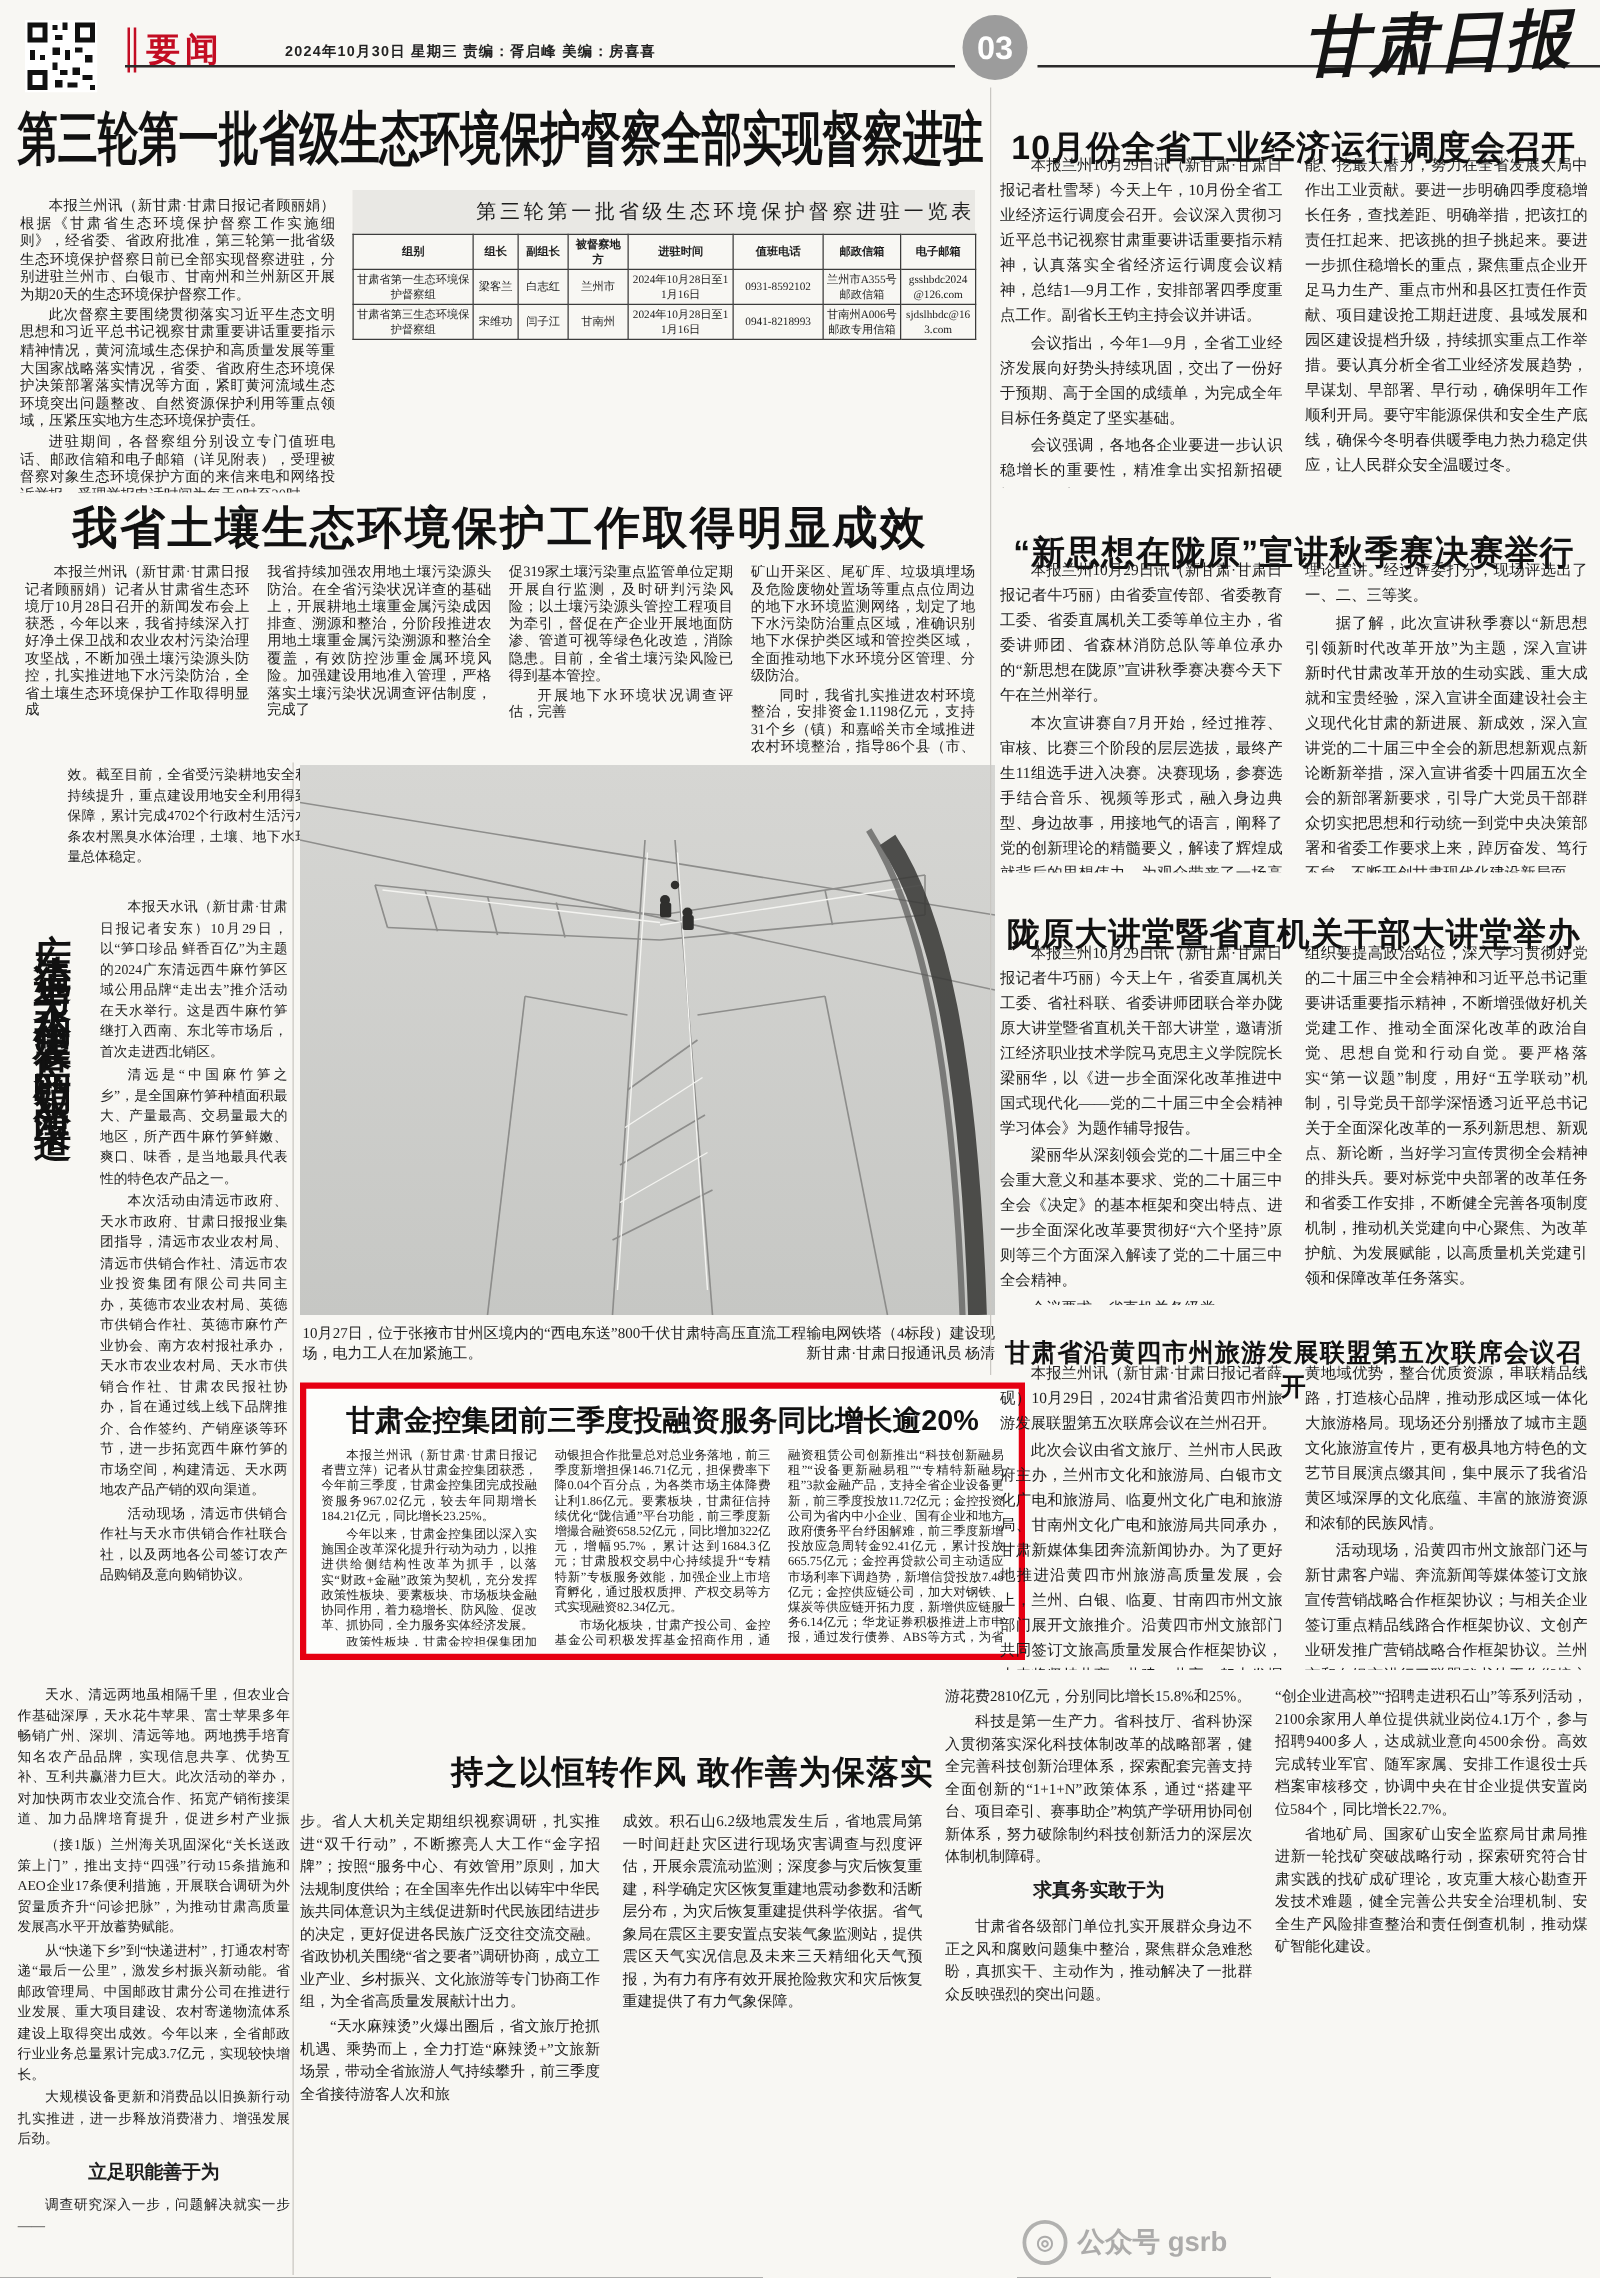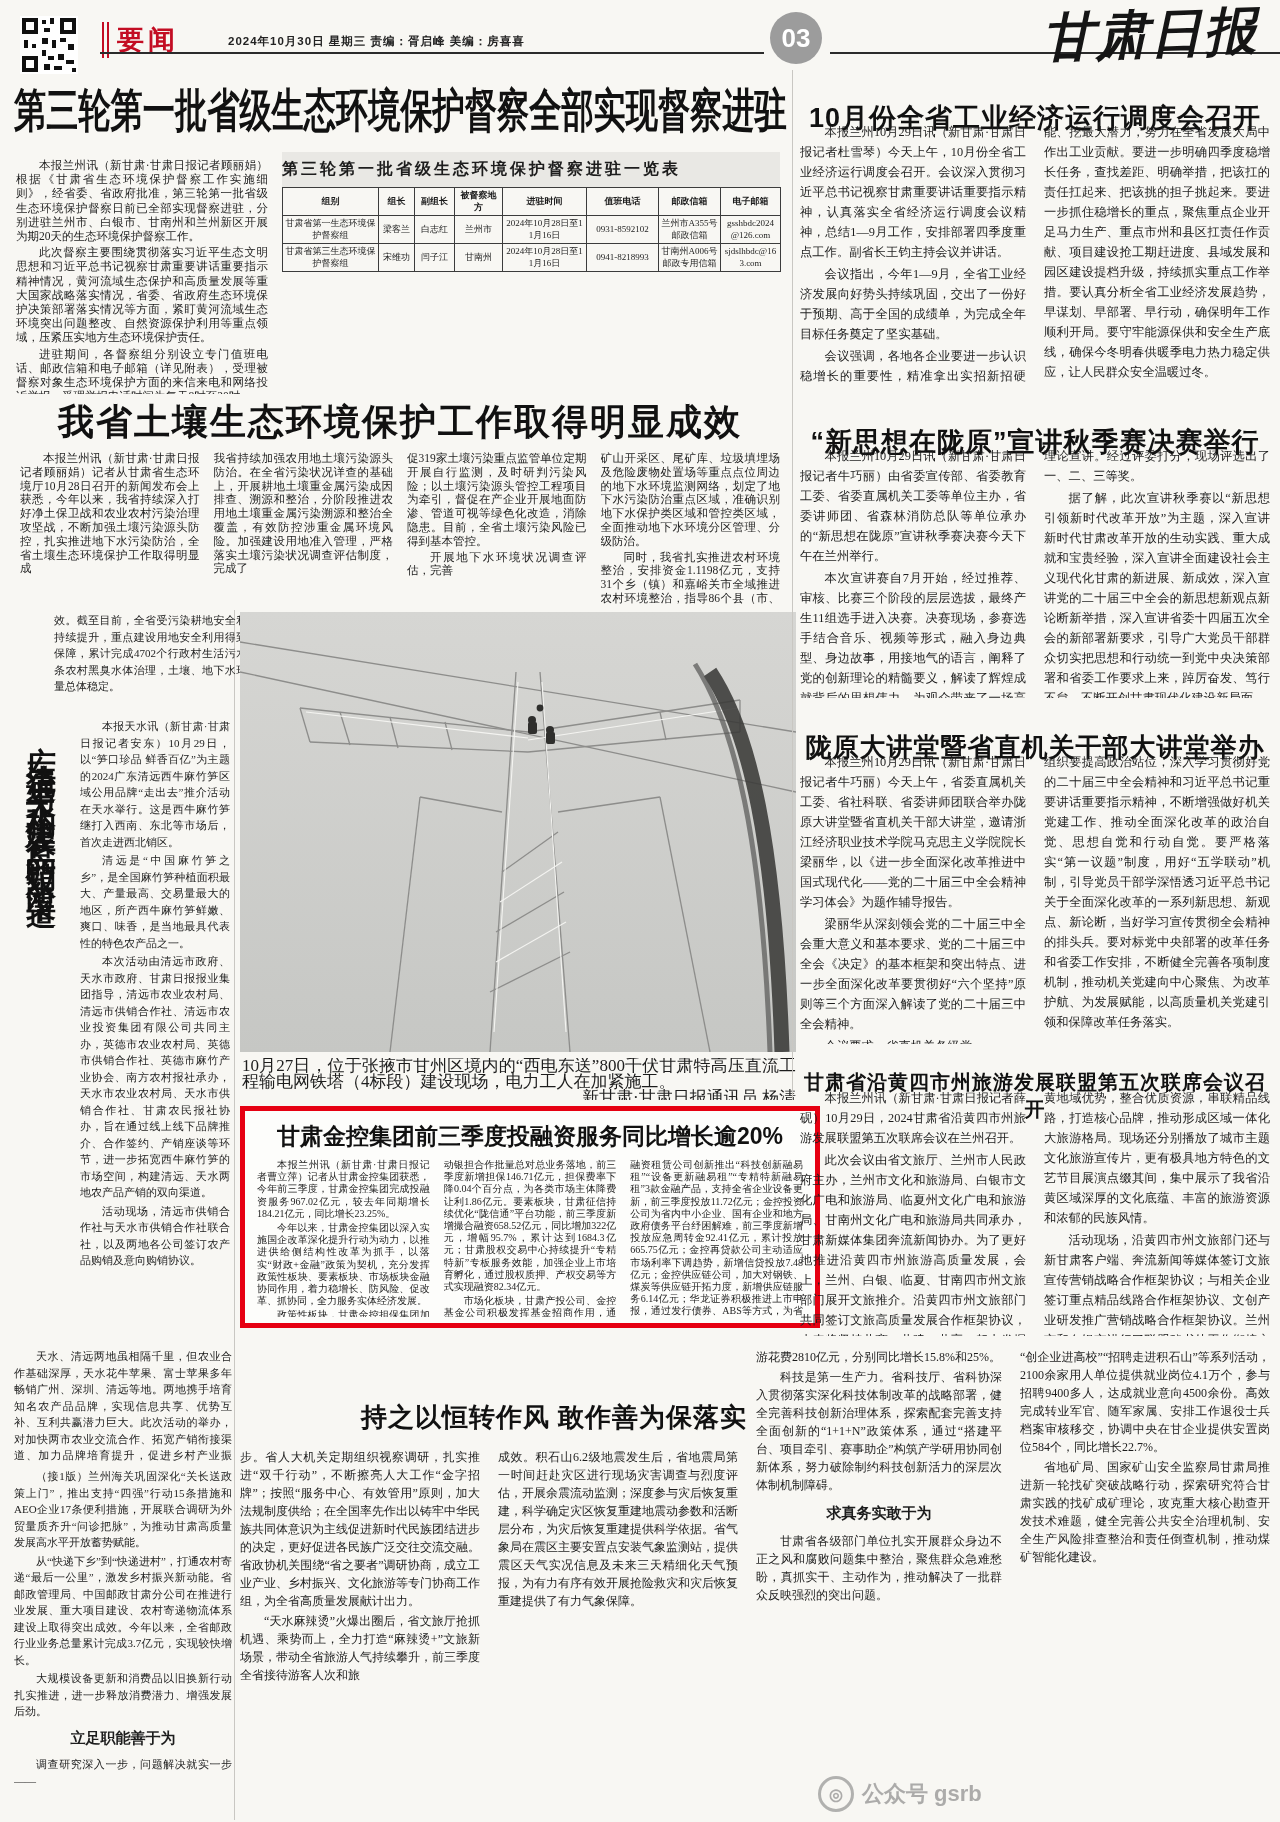--- a/index.html
+++ b/index.html
@@ -24,33 +24,33 @@
   .headline-soil{font-size:36px;text-align:center;letter-spacing:2px;}
   .headline-right{text-align:center;letter-spacing:1px;}
   .headline-fin{font-size:23px;text-align:center;letter-spacing:0;}
   .crosshead{font-family:"Liberation Sans",sans-serif;font-weight:bold;font-size:15px;text-align:center;margin:10px 0;}
   
   .lead{font-size:11.5px;line-height:14.2px;}
   .insp-table{border-collapse:collapse;width:498px;table-layout:fixed;}
   .insp-table th,.insp-table td{border:1px solid #3c3c3c;font-size:9px;line-height:11.5px;
         padding:2px 2px;text-align:center;word-break:break-all;font-family:"Liberation Serif",serif;}
   .insp-table th{font-weight:bold;}
-  .table-title{background:#e9e8e4;font-family:"Liberation Sans",sans-serif;font-weight:bold;
-        font-size:16px;text-align:left;letter-spacing:3px;padding:7px 0;}
+  .table-title{background:#e9e8e4;font-family:"Liberation Sans",sans-serif;font-weight:normal;
+        font-size:16px;text-align:right;letter-spacing:3px;padding:7px 0;}
   
   .colset{display:flex;gap:14px;}
   .colset>.col{flex:1;}
   .soil-cols{font-size:11.5px;line-height:13.8px;}
   .right-cols{font-size:12.3px;line-height:20px;}
   .bottom-cols{font-size:12px;line-height:18px;}
   .strip{font-size:11px;line-height:16.5px;}
   .fin-cols{font-size:10px;line-height:12.2px;}
   .vertical-head{writing-mode:vertical-rl;text-orientation:upright;font-size:30px;letter-spacing:9px;line-height:50px;}
   .redbox{border:5px solid #e60012;background:#fdfdfb;}
-  .caption{font-size:17px;line-height:16px;text-align:justify;}
+  .caption{font-size:12px;line-height:16px;text-align:justify;}
   .credit{font-weight:normal;}
   .vline{background:#c9c7c2;width:1px;}
   .watermark{display:flex;align-items:center;gap:8px;color:rgba(130,130,130,.65);
              font-family:"Liberation Sans",sans-serif;font-size:22px;font-weight:bold;}
   .wm-logo{width:30px;height:30px;border-radius:50%;border:3px solid rgba(130,130,130,.6);
            display:flex;align-items:center;justify-content:center;font-size:16px;}
 </style>
 </head>
 <body>
 

